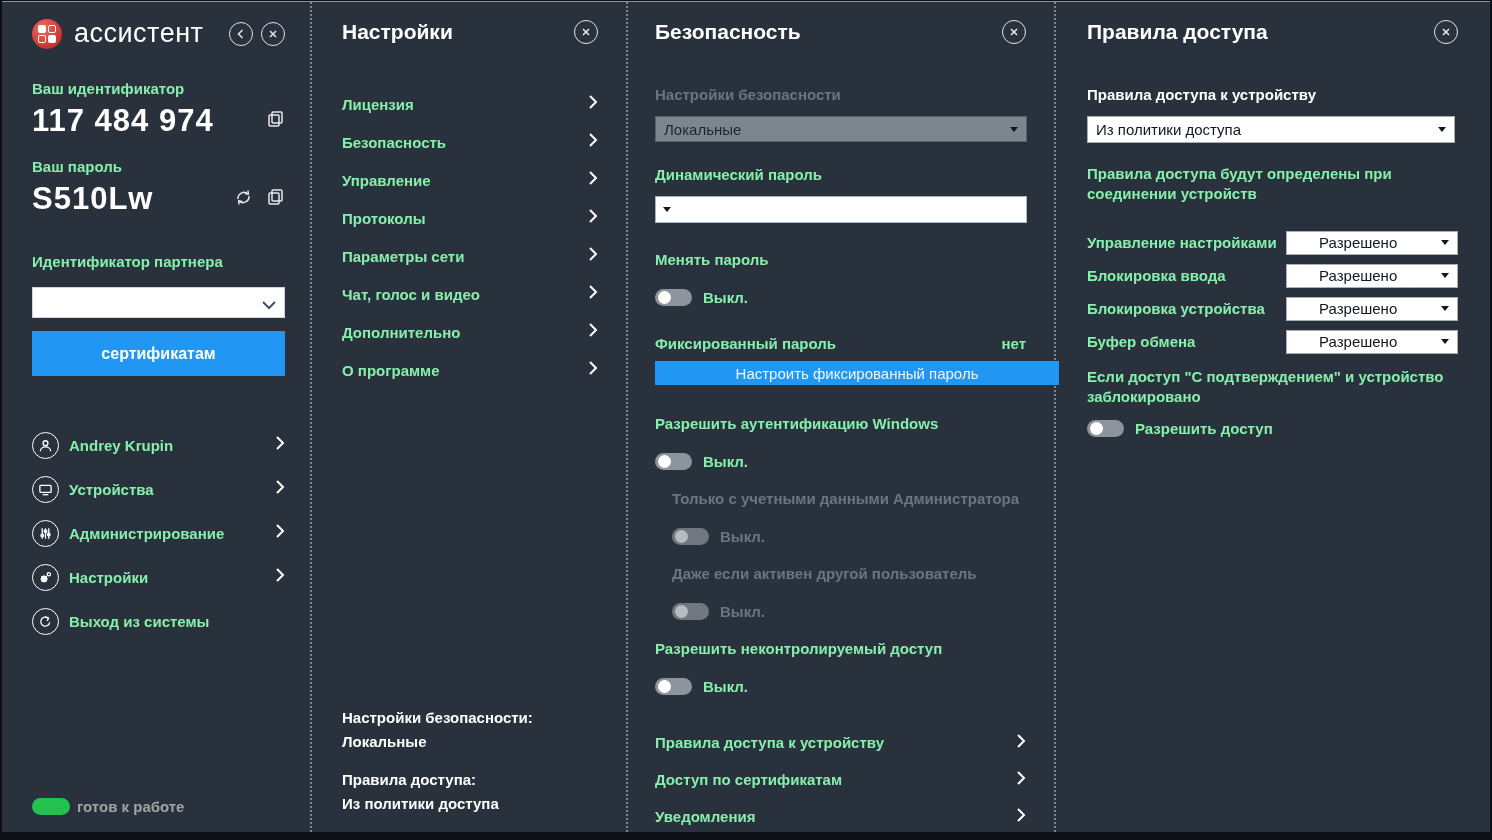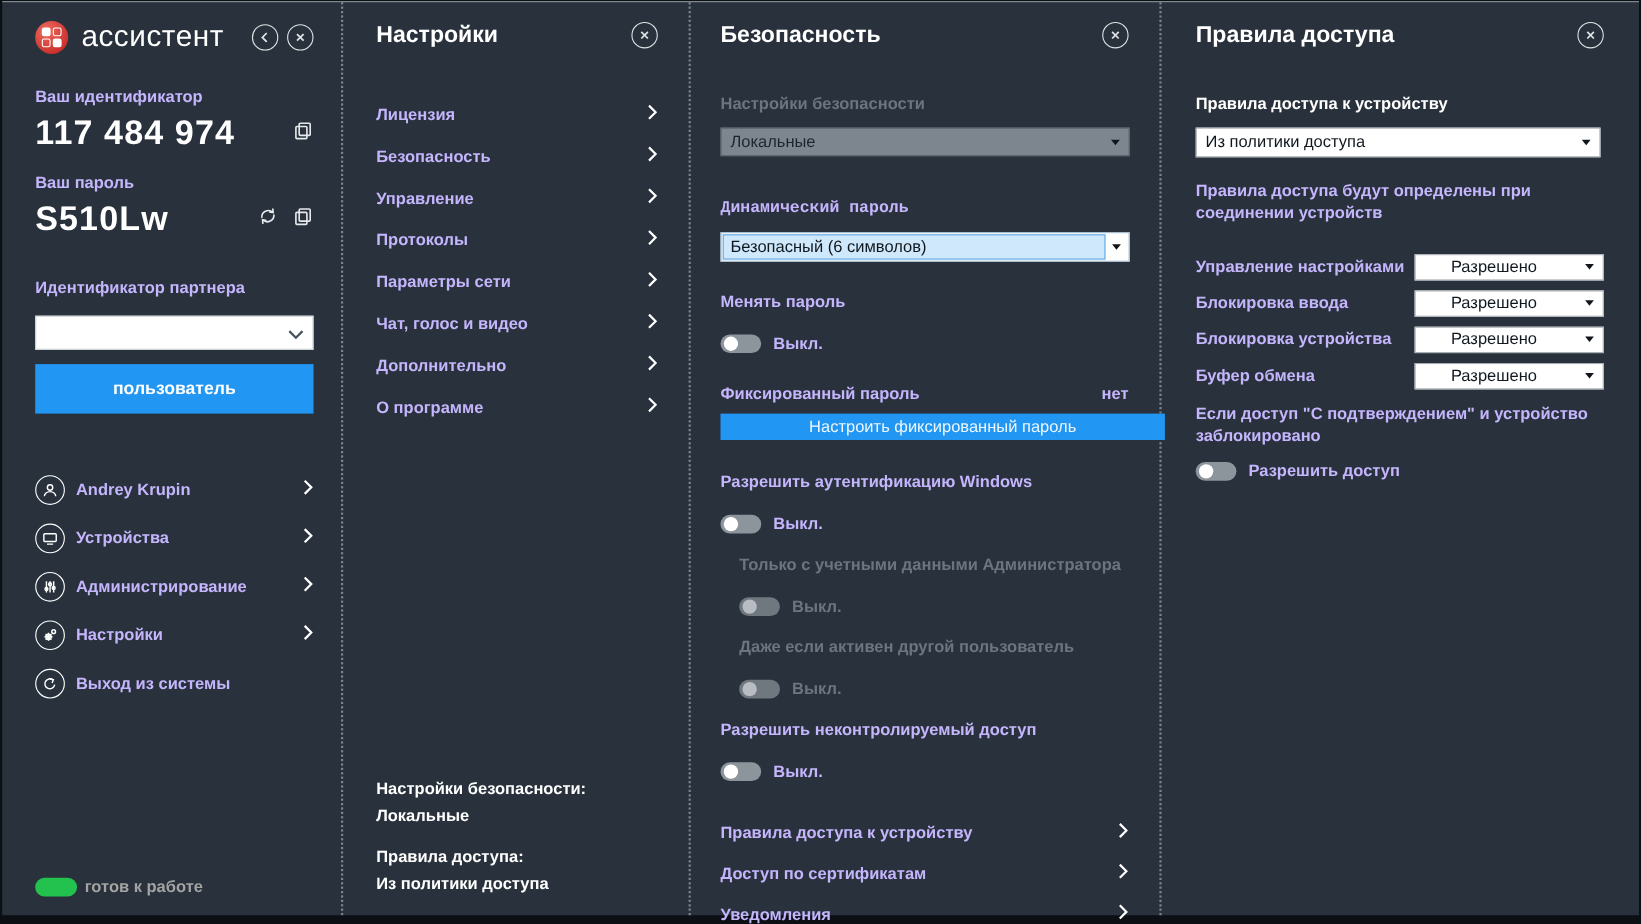--- a/index.html
+++ b/index.html
@@ -6,21 +6,21 @@
   html,body { background:#0c1014; }
   body { font-family:"Liberation Sans", sans-serif; }
   .app { width:1492px; height:840px; background:#0c1014; padding:1px 2px 8px 2px; }
   .panels { display:flex; height:100%; background:#29323c; border-top:1px solid #8b939a; }
   .col { position:relative; height:100%; }
   .col-sep { border-right:2px dotted #7b848b; }
   .col1 { width:310px; padding:0 25px 0 30px; }
   .col2 { width:318px; padding:0 28px 0 30px; }
   .col3 { width:428px; padding:0 28px 0 27px; }
   .col4 { width:434px; padding:0 32px 0 31px; }
-  .lbl { color:#c4b5fd; font-weight:bold; font-size:15px; }
+  .lbl { color:#86efac; font-weight:bold; font-size:15px; }
   .lbl-gray { color:#6b7480; font-weight:bold; font-size:15px; }
 
   
   .brand { display:flex; align-items:center; margin-top:16px; }
   .logo { width:30px; height:30px; border-radius:50%;
           background:radial-gradient(circle at 35% 30%, #ef6a5f, #c9302c 75%);
           display:grid; grid-template-columns:8px 8px; grid-template-rows:8px 8px;
           gap:2px; align-content:center; justify-content:center; }
   .logo span { border-radius:2px; }
   .logo .sq-fill { background:#fff; }
@@ -76,21 +76,21 @@
   .s-footer div { color:#fff; font-weight:bold; font-size:15px; line-height:24px; }
   .s-footer .gap { height:14px; }
 
   
   .sec-label-gray { margin-top:42px; }
   .dd-disabled { margin-top:13px; width:372px; height:26px; background:#7d868e;
                  border:1px solid #59626a; display:flex; align-items:center; padding:0 8px;
                  color:#1d252d; font-size:15px; }
   .dd-arrow { width:0; height:0; border-left:4px solid transparent; border-right:4px solid transparent;
               border-top:5px solid #10161c; margin-left:auto; }
-  .sec-dyn-label { margin-top:39px;font-family:Liberation Mono, monospace; }
+  .sec-dyn-label { margin-top:24px; }
   .combo-focus { margin-top:13px; width:372px; height:27px; background:#fff; border:1px solid #9fb9cc;
                  display:flex; align-items:center; padding:1px; }
   .combo-sel { flex:1; height:100%; background:#cfe8fb; border:1px solid #61a8e4;
                display:flex; align-items:center; padding:0 6px; color:#10181f; font-size:15px; }
   .combo-btn { width:20px; height:100%; display:flex; align-items:center; justify-content:center; }
   .combo-btn .dd-arrow { margin:0; }
 
   .toggle-row { display:flex; align-items:center; margin-top:21px; }
   .toggle { width:37px; height:17px; border-radius:9px; background:#8d959c; position:relative;
             cursor:pointer; flex:0 0 auto; }
@@ -187,21 +187,21 @@
 
     <div class="lbl partner-label">Идентификатор партнера</div>
     <div class="partner-input-wrap">
       <input class="partner-input" value="" style="">
       <span class="partner-chevron">
         <svg width="14" height="10" viewBox="0 0 14 10">
               <polyline points="1,2 7,8 13,2"></polyline>
             </svg>
       </span>
     </div>
-    <button class="connect-btn">пользователь</button>
+    <button class="connect-btn">сертификатам</button>
 
     <div class="menu">
       <div class="menu-row">
         <span class="cicon">
           <svg width="15" height="15" viewBox="0 0 16 16">
                 <circle cx="8" cy="5.5" r="2.6"></circle>
                 <path d="M2.5 14a5.5 4.5 0 0 1 11 0"></path>
               </svg>
         </span>
         <span class="lbl">Andrey Krupin</span>
@@ -359,21 +359,20 @@
     </div>
 
     <div class="lbl-gray sec-label-gray">Настройки безопасности</div>
     <div class="dd-disabled">
       <span>Локальные</span>
       <span class="dd-arrow"></span>
     </div>
 
     <div class="lbl sec-dyn-label">Динамический пароль</div>
     <div class="combo-focus">
-      <span class="combo-sel">Безопасный (6 символов)</span>
       <span class="combo-btn">
             <span class="dd-arrow"></span>
           </span>
     </div>
 
     <div class="lbl mt28">Менять пароль</div>
     <div class="toggle-row">
       <span class="toggle"></span>
       <span class="lbl">Выкл.</span>
     </div>

